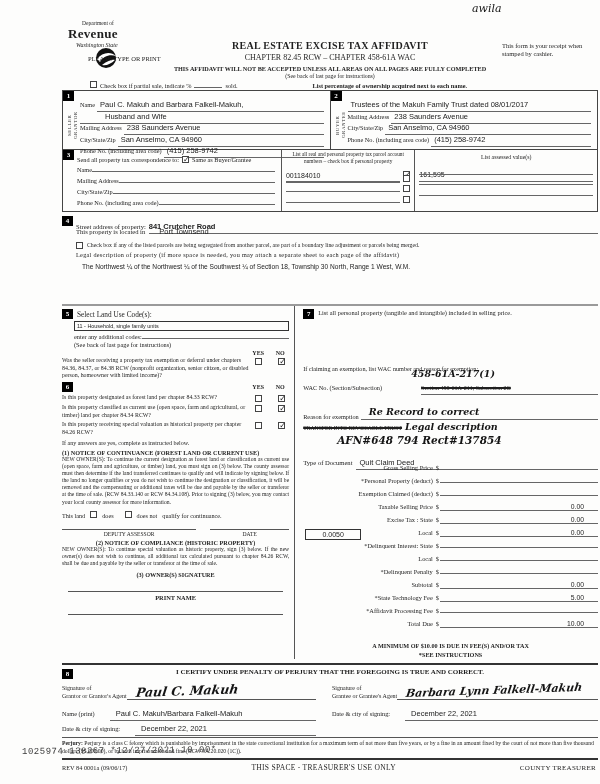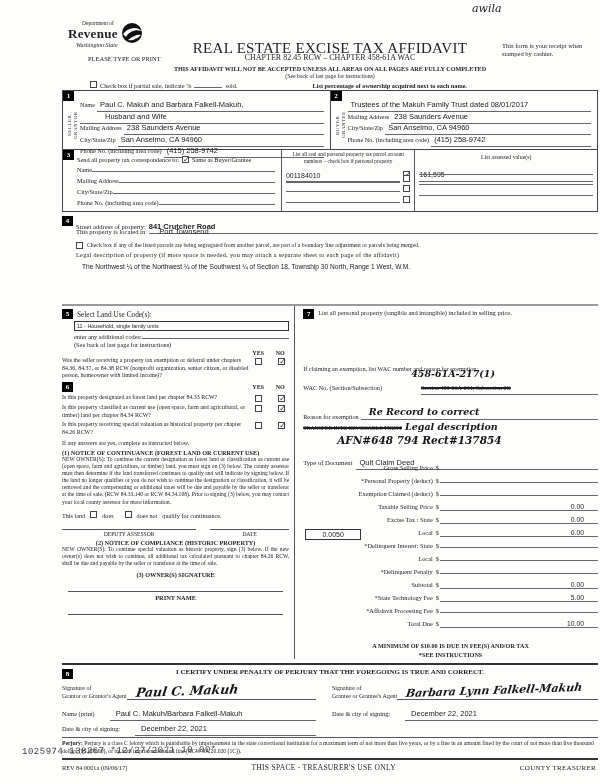--- a/index.html
+++ b/index.html
@@ -19,27 +19,27 @@
   .badge { display:inline-block; width:11px; height:10px; background:#000; color:#fff;
         font-size:7px; font-weight:bold; text-align:center; line-height:10px; flex:none; }
   .ul { border-bottom:1px solid #666; }
   .val { font-family:"Liberation Sans", sans-serif; font-size:7.5px; color:#222; white-space:nowrap; }
   .lbl { font-size:6.3px; color:#222; white-space:nowrap; }
   .row { display:flex; align-items:baseline; }
 
   
   .annotation { position:absolute; left:472px; top:2px; font-size:11px; }
   .header { position:relative; height:78px; }
-  .logo { position:absolute; left:6px; top:8px; display:flex; align-items:center; }
+  .logo { position:absolute; left:6px; top:8px; display:flex; align-items:flex-end;flex-direction:column; }
   .logo .l1 { font-size:5.5px; padding-left:14px; }
   .logo .l2 { font-size:13px; font-weight:bold; letter-spacing:0.3px; }
   .logo .l3 { font-size:6px; font-style:italic; padding-left:8px; }
   .logo svg { margin-left:2px; margin-top:-2px; }
   .title { position:absolute; left:0; right:0; top:28px; text-align:center;
-           font-size:15px; font-weight:normal; letter-spacing:0.3px; }
+           font-size:10px; font-weight:bold; letter-spacing:0.3px; }
   .typeprint { position:absolute; left:26px; top:43px; font-size:6.5px; }
   .chapter { position:absolute; left:0; right:0; top:41px; text-align:center; font-size:8px; }
   .receipt { position:absolute; right:0; top:30px; width:96px; font-size:6.5px; line-height:1.3; }
   .warning { position:absolute; left:0; right:0; top:53px; text-align:center;
              font-size:6.2px; font-weight:bold; }
   .seeback { position:absolute; left:0; right:0; top:61px; text-align:center; font-size:5.8px; }
   .partial { position:absolute; left:28px; top:69px; display:flex; align-items:baseline;
              font-size:6px; gap:3px; width:508px; }
   .partial .gap { display:inline-block; width:28px; }
   .partial .own { margin-left:72px; font-weight:bold; }

